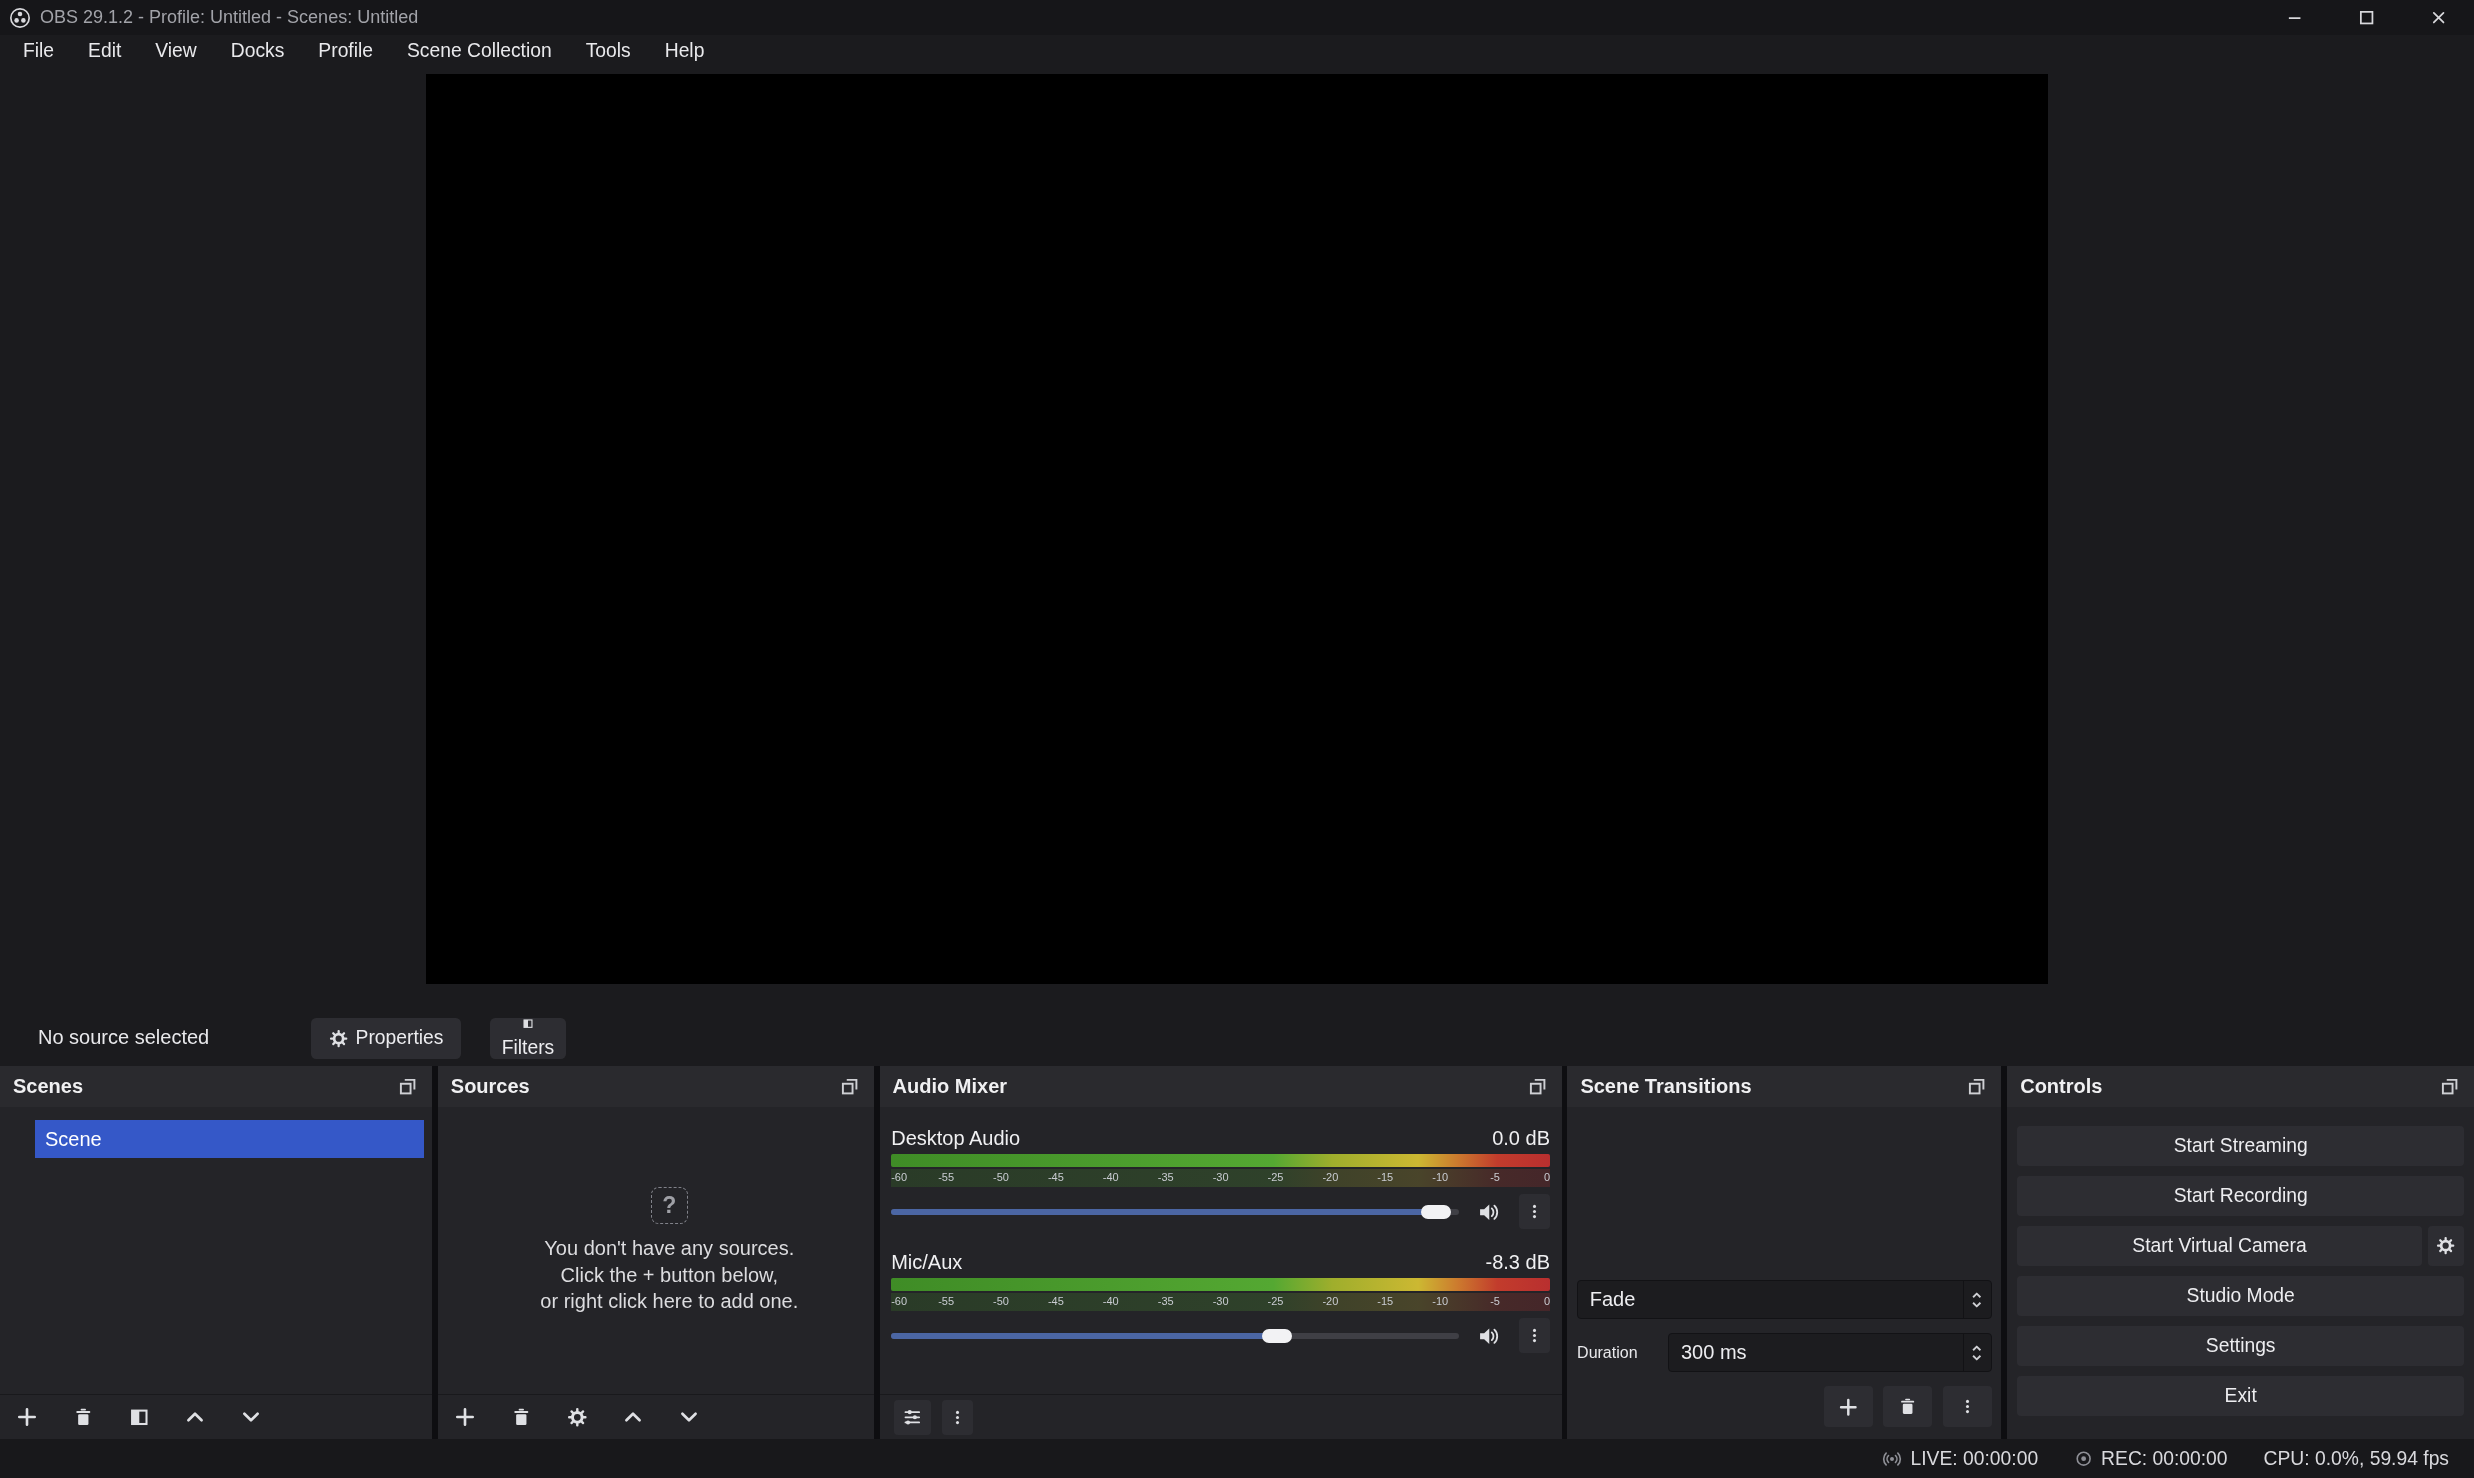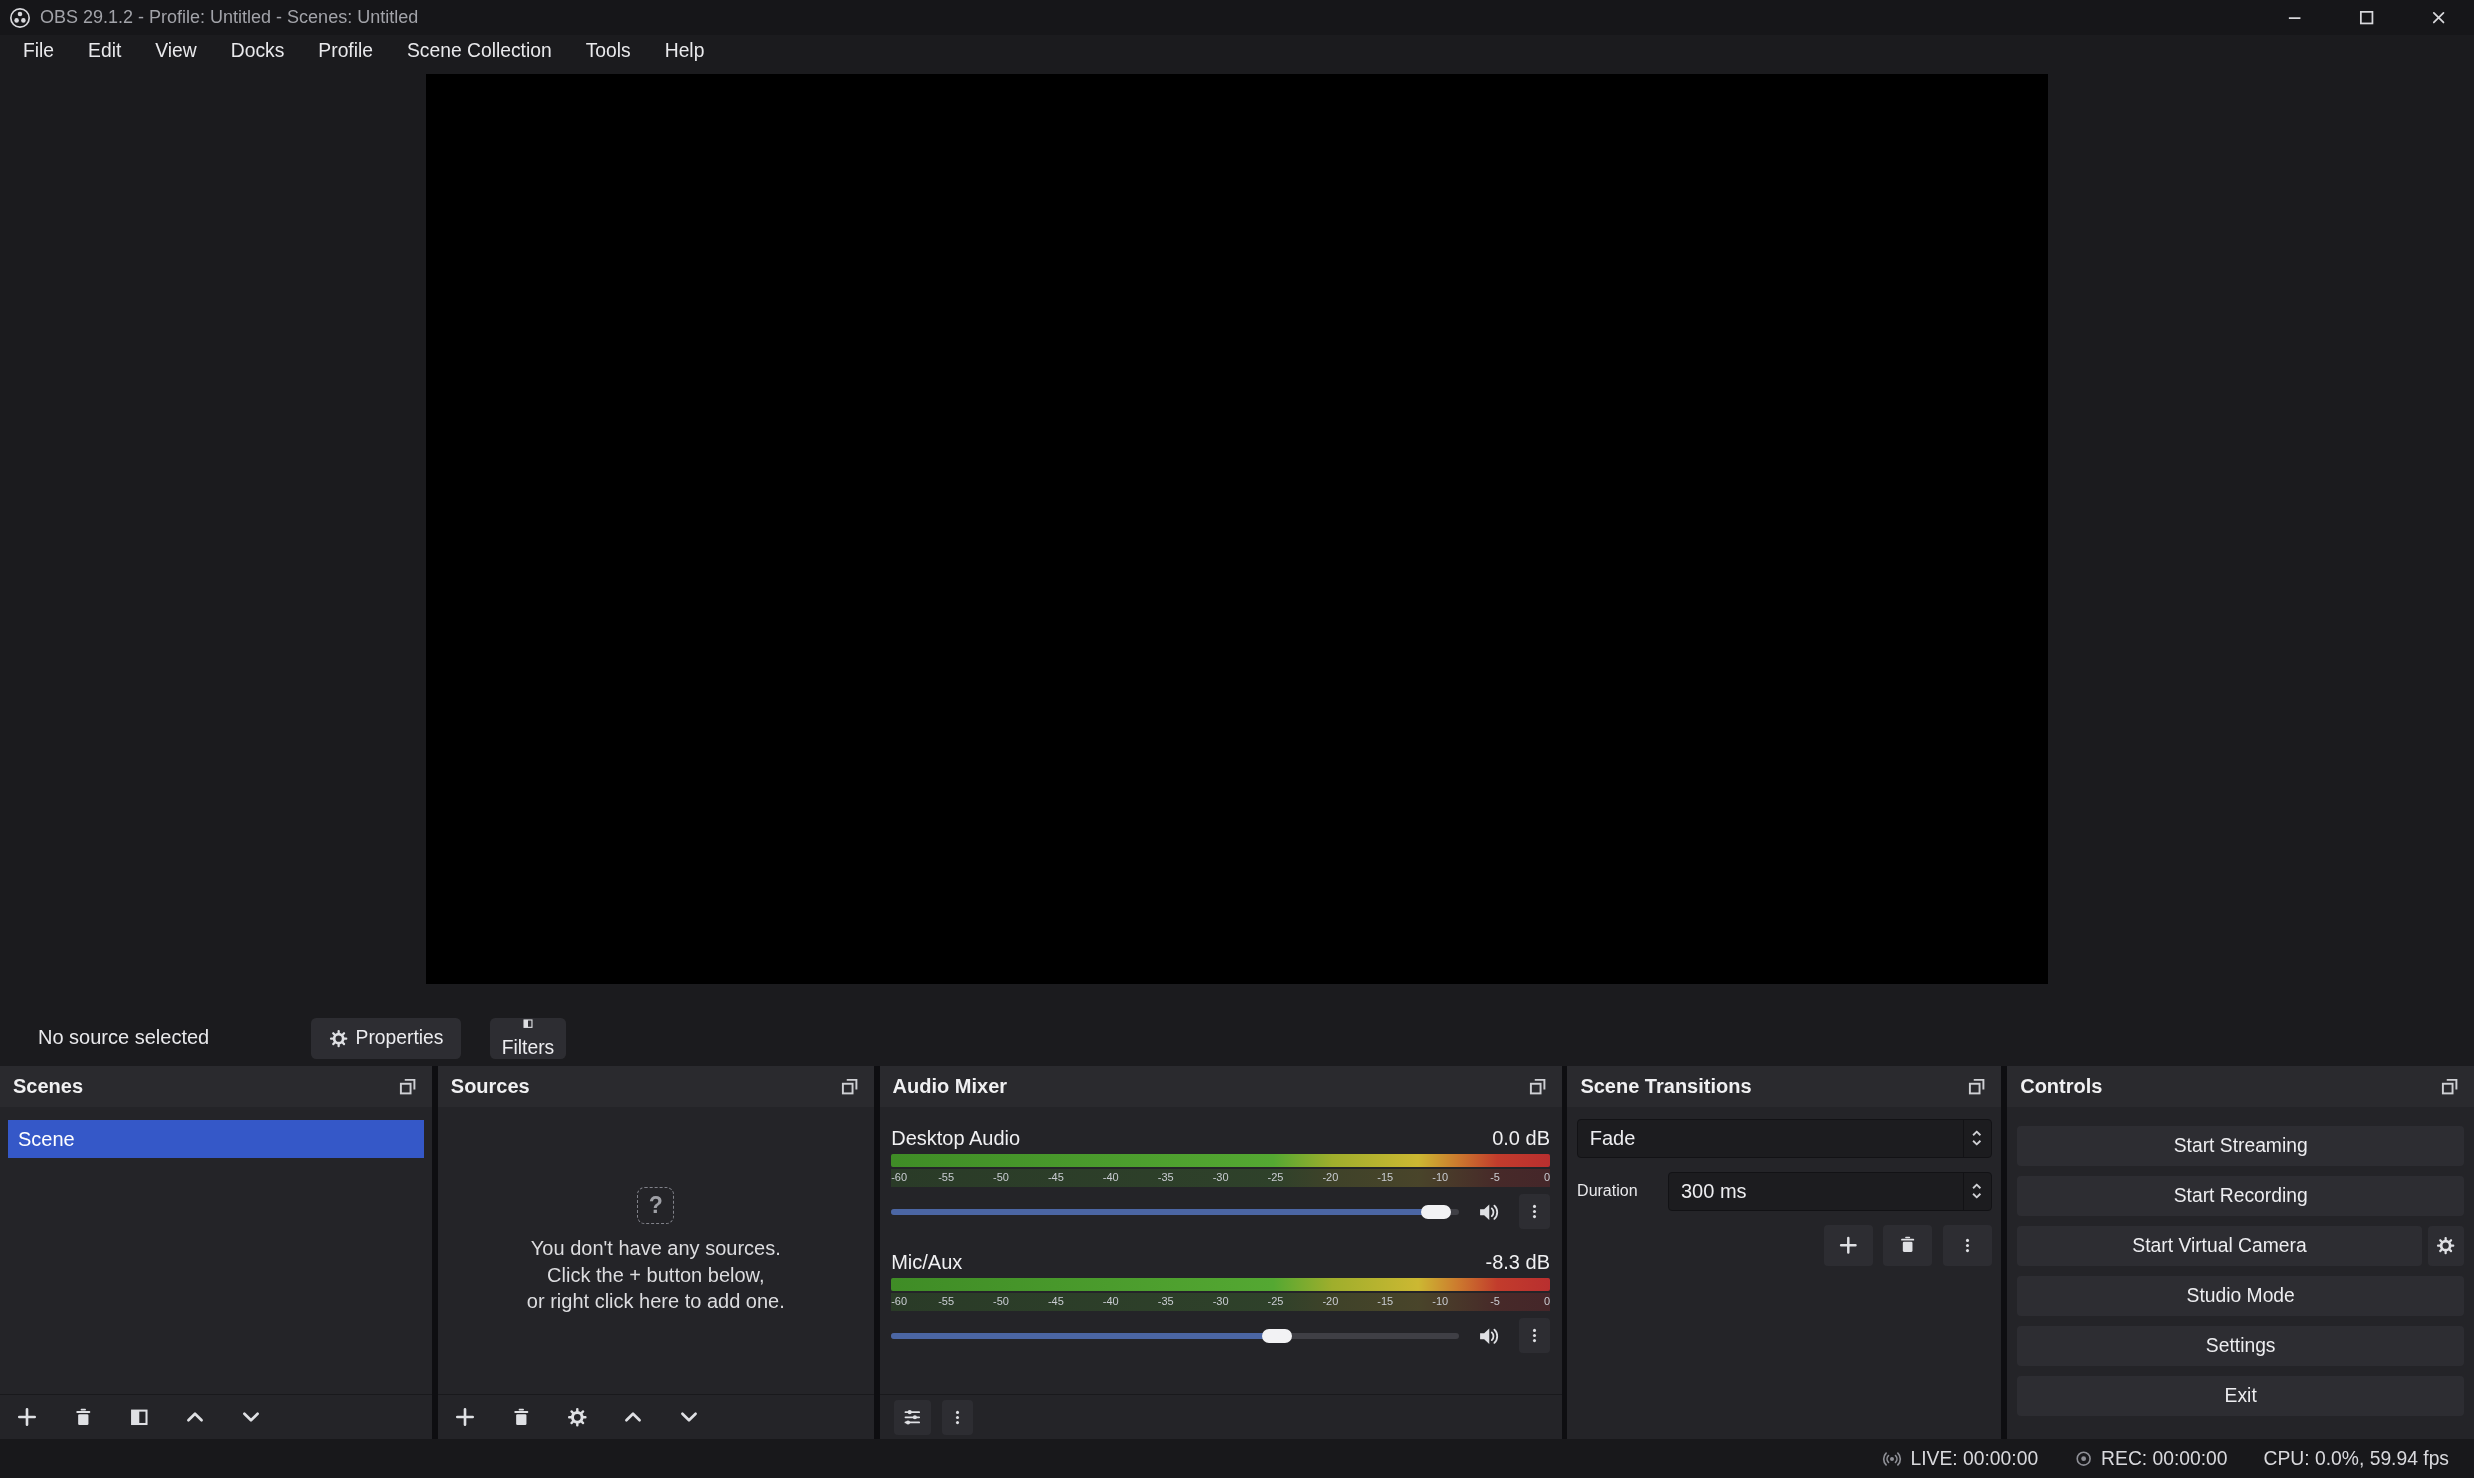--- a/index.html
+++ b/index.html
@@ -65,21 +65,21 @@
   .dock-sources { width: 436px; gap: 12px; }
   .dock-mixer { width: 682px; }
   .dock-transitions { width: 434px; }
   .dock-controls { width: 467px; }
   .dock-header {
     height: 41px; background: #2a2a2e; flex: none;
     display: flex; align-items: center; padding: 0 10.3px 0 13px;
   }
   .dock-title { font-size: 20px; font-weight: bold; color: #f0f0f2; }
   .popout-btn { margin-left: auto; width: 28px; height: 28px; display: flex; align-items: center; justify-content: center; }
-  .dock-body { flex: 1; position: relative; display: flex; flex-direction: column; }
+  .dock-body { flex: 1; position: relative; display: flex; flex-direction: column; padding-left: 27px; }
   .dock-footer {
     flex: none; height: 45px; border-top: 1.3px solid #19191c;
     display: flex; align-items: center; padding-left: 14px; gap: 30px;
   }
   .ft-icon { width: 26px; height: 26px; display: flex; align-items: center; justify-content: center; }
 
   
   .scene-item {
     margin: 13px 7.7px 0 7.7px; height: 38px; background: #3558c8; color: #fff;
     font-size: 20px; display: flex; align-items: center; padding-left: 10.3px;
@@ -124,21 +124,21 @@
   .kebab-btn {
     width: 31px; height: 35px; margin-left: 17px; background: #2d2d32; border-radius: 3.9px;
     display: flex; align-items: center; justify-content: center;
   }
   .mixer-footer-btn {
     height: 35px; background: #2d2d32; border-radius: 3.9px;
     display: flex; align-items: center; justify-content: center;
   }
 
   
-  .transitions-body { padding: 11.6px 9.7px; }
+  .transitions-body { padding: 11.6px 9.7px; justify-content: flex-end; }
   .combo {
     height: 39px; background: #1c1c1f; border: 1.3px solid #121215; border-radius: 3.9px;
     display: flex; align-items: center;
   }
   .combo .combo-value { padding-left: 11.6px; font-size: 20px; color: #ededf0; }
   .combo .spin-arrows { margin-left: auto; width: 28px; height: 100%; display: flex; align-items: center; justify-content: center; border-left: 1.3px solid #121215; }
   .duration-row { margin-top: 14px; display: flex; align-items: center; }
   .duration-label { width: 81px; font-size: 16px; color: #e9e9ec; }
   .spinbox { flex: 1; margin-left: 10.3px; }
   .trans-buttons { margin-top: 14px; display: flex; justify-content: flex-end; gap: 10.3px; }

